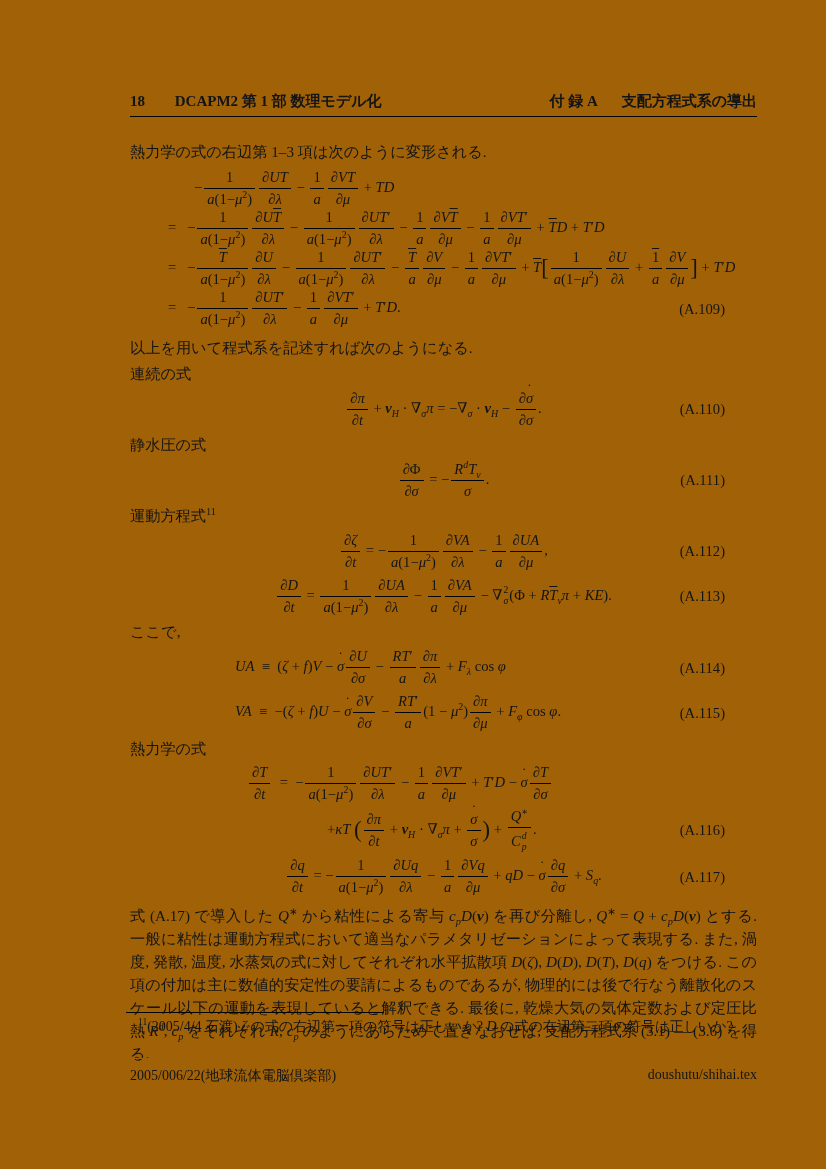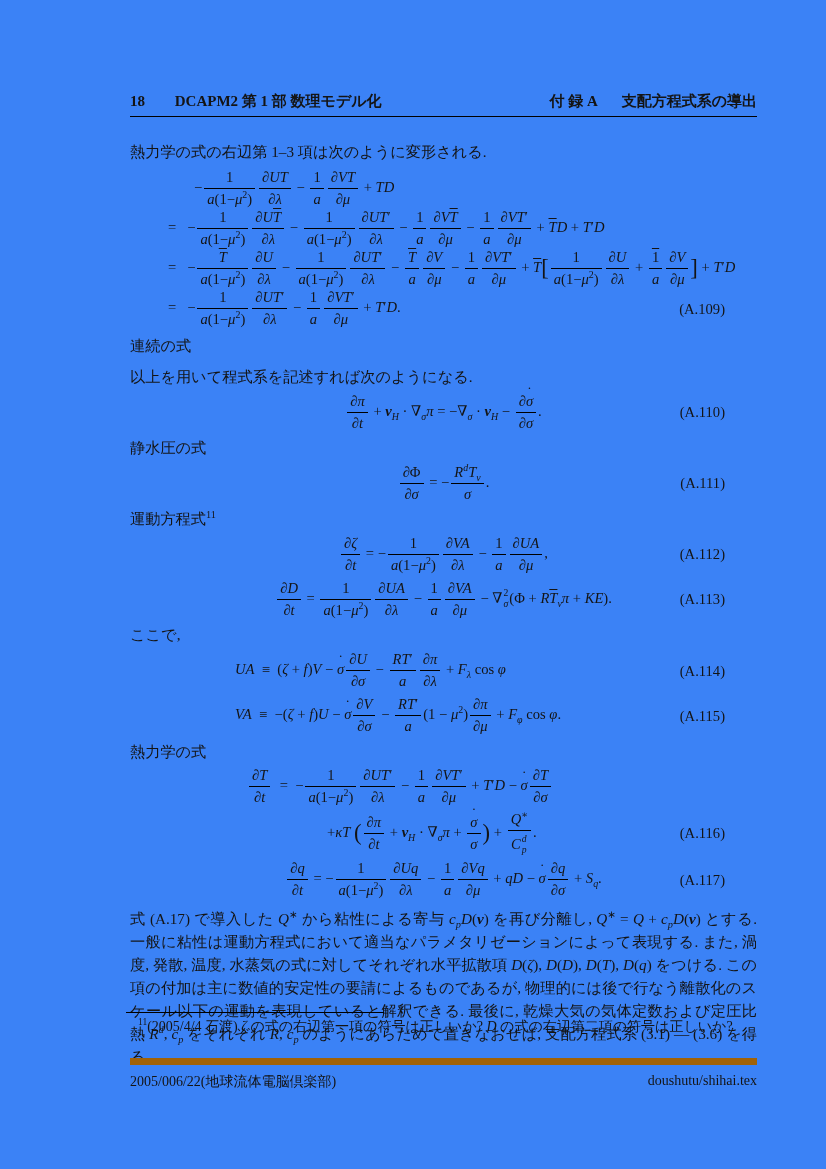--- a/index.html
+++ b/index.html
@@ -1,16 +1,16 @@
 <!DOCTYPE html>
 <html><head>
 <meta charset="utf-8">
 <style>
   html,body{margin:0;padding:0;background:#e8e8e8;}
-  .page{position:relative;width:826px;height:1169px;background:#3b82f6;margin:0 auto;
+  .page{position:relative;width:826px;height:1169px;background:#a16207;margin:0 auto;
         font-family:"Liberation Serif","DejaVu Serif",serif;color:#141414;overflow:hidden;}
   .header{position:absolute;left:130px;top:92px;width:627px;display:flex;
           justify-content:space-between;align-items:baseline;font-weight:bold;
           font-size:15px;border-bottom:1px solid #000;padding-bottom:5px;}
   .h-left .pgnum{margin-right:26px;}
   .h-right .alabel{margin-right:20px;text-align:center;}
   .content{position:absolute;left:130px;top:118px;width:627px;}
   p.body-text{margin:3px 0;font-size:15.2px;line-height:1.52;text-align:justify;font-family:Liberation Serif, serif;}
   p.intro{margin-top:22px;}
   p.bridge{margin-top:8px;}
@@ -39,21 +39,21 @@
              font-style:normal;}
   .big{font-size:1.55em;vertical-align:middle;font-weight:normal;line-height:1;}
   .ss{display:inline-block;vertical-align:-0.45em;font-size:0.66em;line-height:1.2;
       text-align:left;margin:0 1px;}
   .ss span{display:block;}
   .cal{font-style:italic;}
   p.closing{margin-top:6px;}
   .footnote{position:absolute;left:112px;top:1012px;width:627px;font-size:14px;}
   .footnote .rule{width:258px;border-top:1px solid #000;margin-left:14px;margin-bottom:4px;}
   .footnote .fn-text{text-indent:26px;line-height:1.4;}
-  .footer{position:absolute;left:130px;top:1058px;width:627px;border-top:7px solid #a16207;
+  .footer{position:absolute;left:130px;top:1058px;width:627px;border-top:1px solid #a16207;
           padding-top:8px;display:flex;justify-content:space-between;font-size:14px;}
 </style>
 </head>
 <body>
 
 <div class="page">
 
   <div class="header">
     <div class="h-left">
       <span class="pgnum">18</span>
@@ -78,23 +78,23 @@
       </div>
       <div class="arow">
         <span class="abody">=&nbsp;&nbsp; −<span class="fr"><span class="n"><span class="bar"><i>T</i></span></span><span class="d"><i>a</i>(1−<i>μ</i><sup>2</sup>)</span></span><span class="fr"><span class="n">∂<i>U</i></span><span class="d">∂<i>λ</i></span></span> − <span class="fr"><span class="n">1</span><span class="d"><i>a</i>(1−<i>μ</i><sup>2</sup>)</span></span><span class="fr"><span class="n">∂<i>UT</i>′</span><span class="d">∂<i>λ</i></span></span> − <span class="fr"><span class="n"><span class="bar"><i>T</i></span></span><span class="d"><i>a</i></span></span><span class="fr"><span class="n">∂<i>V</i></span><span class="d">∂<i>μ</i></span></span> − <span class="fr"><span class="n">1</span><span class="d"><i>a</i></span></span><span class="fr"><span class="n">∂<i>VT</i>′</span><span class="d">∂<i>μ</i></span></span> + <span class="bar"><i>T</i></span><span class="big">[</span><span class="fr"><span class="n">1</span><span class="d"><i>a</i>(1−<i>μ</i><sup>2</sup>)</span></span><span class="fr"><span class="n">∂<i>U</i></span><span class="d">∂<i>λ</i></span></span> + <span class="fr"><span class="n"><span class="bar">1</span></span><span class="d"><i>a</i></span></span><span class="fr"><span class="n">∂<i>V</i></span><span class="d">∂<i>μ</i></span></span><span class="big">]</span> + <i>T</i>′<i>D</i></span>
       </div>
       <div class="arow">
         <span class="abody">=&nbsp;&nbsp; −<span class="fr"><span class="n">1</span><span class="d"><i>a</i>(1−<i>μ</i><sup>2</sup>)</span></span><span class="fr"><span class="n">∂<i>UT</i>′</span><span class="d">∂<i>λ</i></span></span> − <span class="fr"><span class="n">1</span><span class="d"><i>a</i></span></span><span class="fr"><span class="n">∂<i>VT</i>′</span><span class="d">∂<i>μ</i></span></span> + <i>T</i>′<i>D</i>.</span>
         <span class="eqnum">(A.109)</span>
       </div>
     </div>
 
+    <p class="body-text bridge">以上を用いて程式系を記述すれば次のようになる.</p>
+
     <p class="body-text">連続の式</p>
-
-    <p class="body-text bridge">以上を用いて程式系を記述すれば次のようになる.</p>
     <div class="eqline eq">
       <span class="eqbody"><span class="fr"><span class="n">∂<i>π</i></span><span class="d">∂<i>t</i></span></span> + <b><i>v</i></b><sub><i>H</i></sub> · ∇<sub><i>σ</i></sub><i>π</i> = −∇<sub><i>σ</i></sub> · <b><i>v</i></b><sub><i>H</i></sub> − <span class="fr"><span class="n">∂<span class="dt"><i>σ</i></span></span><span class="d">∂<i>σ</i></span></span>.</span>
       <span class="eqnum">(A.110)</span>
     </div>
 
     <p class="body-text">静水圧の式</p>
     <div class="eqline eq">
       <span class="eqbody"><span class="fr"><span class="n">∂Φ</span><span class="d">∂<i>σ</i></span></span> = −<span class="fr"><span class="n"><i>R</i><sup><i>d</i></sup><i>T</i><sub><i>v</i></sub></span><span class="d"><i>σ</i></span></span>.</span>
       <span class="eqnum">(A.111)</span>
     </div>

